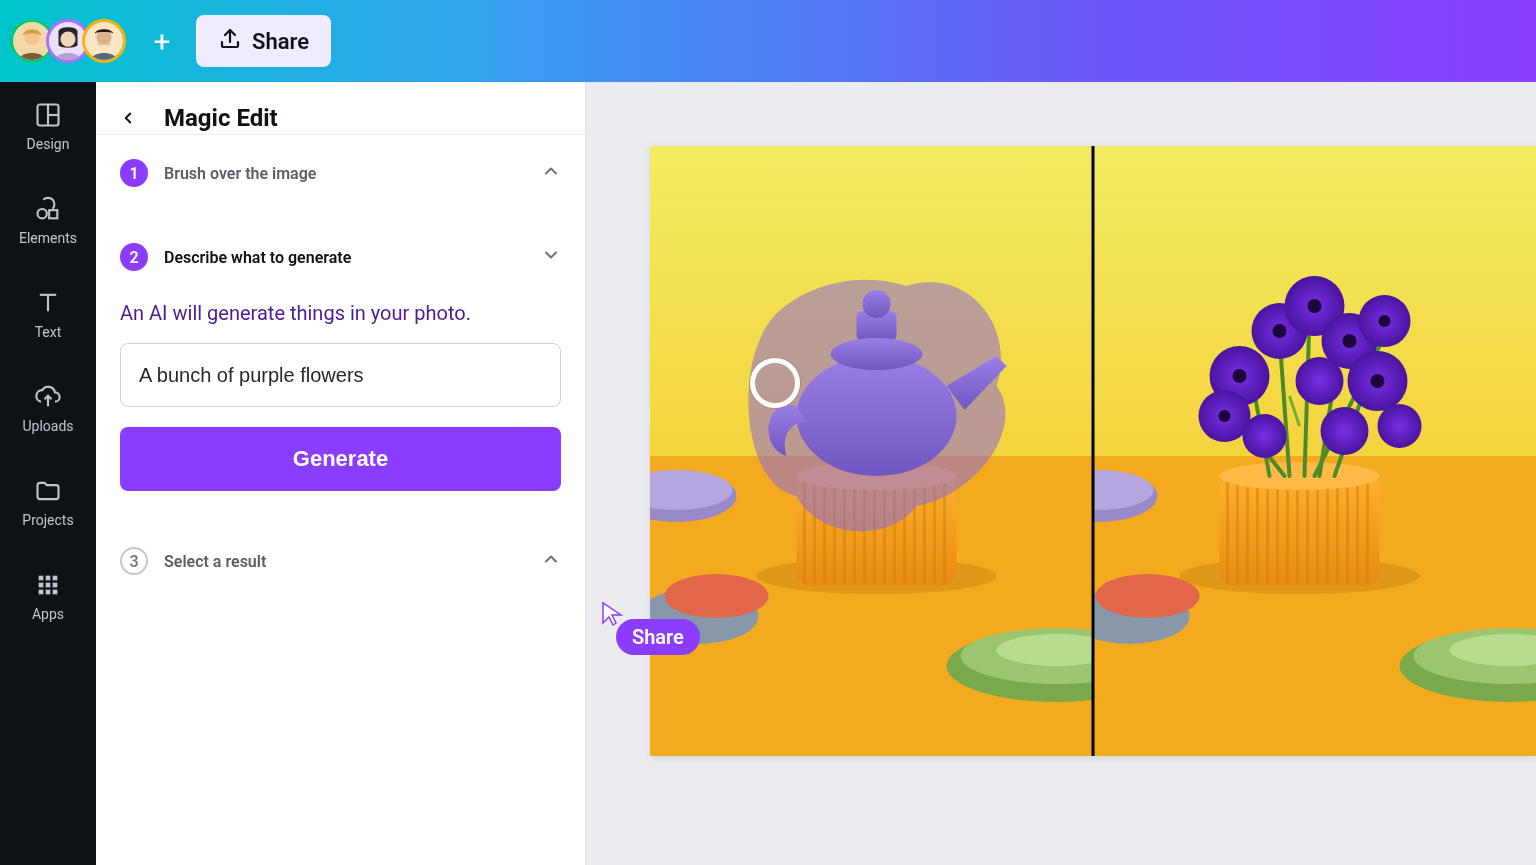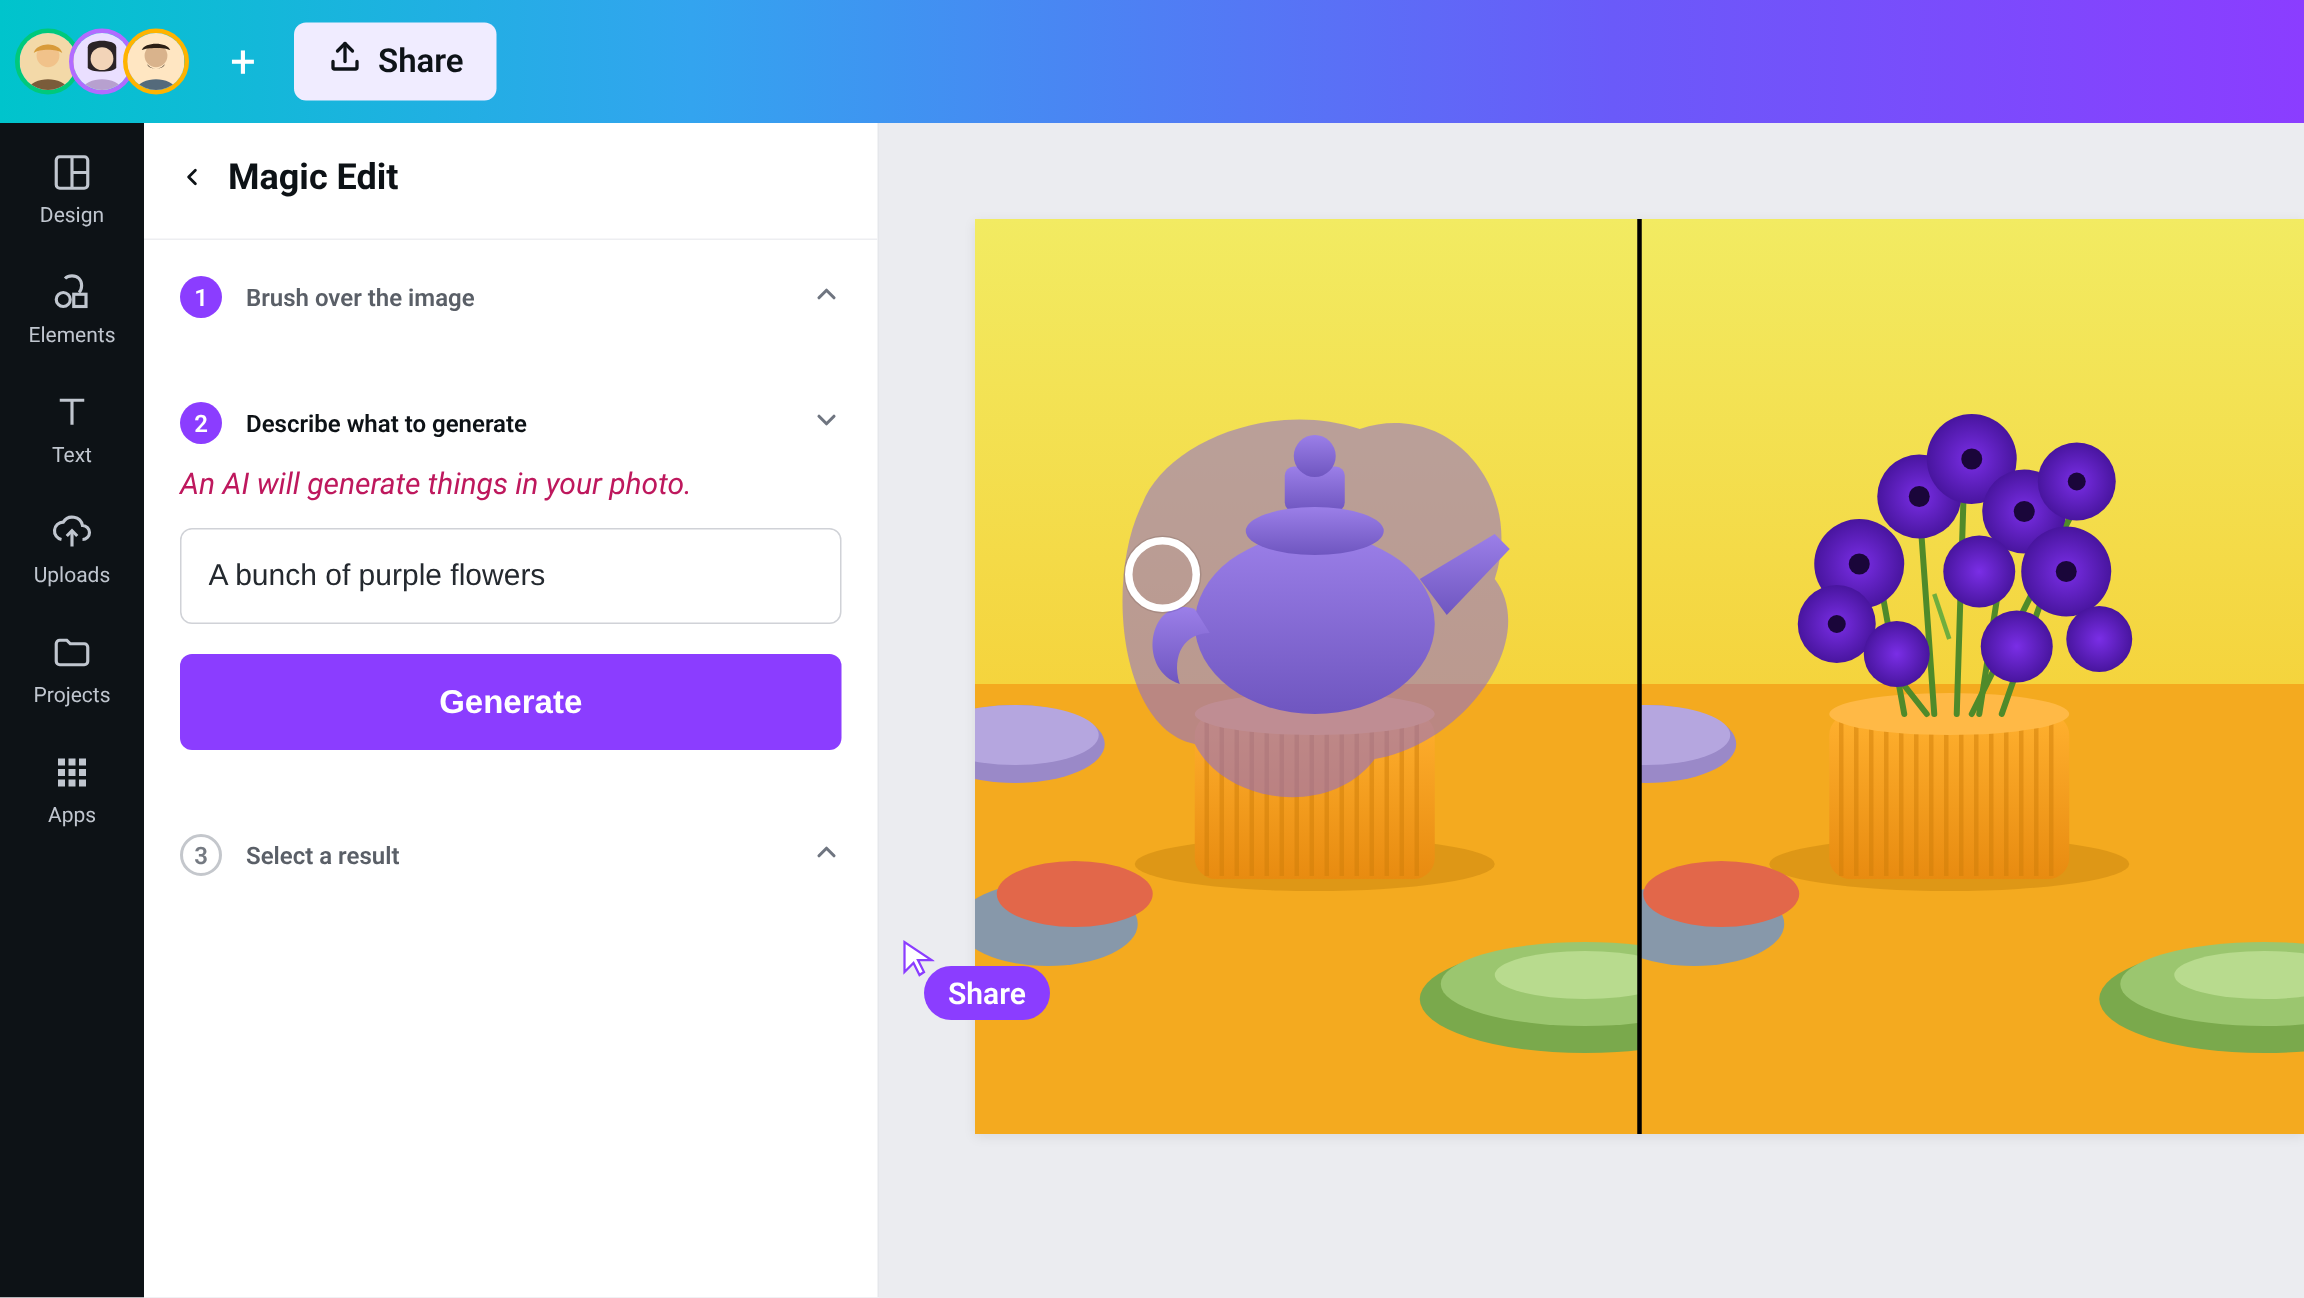--- a/index.html
+++ b/index.html
@@ -20,41 +20,41 @@
   .avatar:nth-child(1){ border-color:#00c97b; }
   .avatar:nth-child(2){ border-color:#b26bff; }
   .avatar:nth-child(3){ border-color:#ffb300; }
   .plus-btn { width: 44px; height: 44px; border-radius: 50%; display:flex; align-items:center; justify-content:center; color:#fff; font-size: 30px; cursor:pointer; margin-left: 2px;}
   .share-btn { background:#f0ecff; color:#0e1318; border-radius:8px; height:52px; padding:0 22px; display:flex; align-items:center; gap:10px; font-weight:600; font-size:22px; cursor:pointer; }
 
   
   .main { display:flex; height: calc(865px - 82px); }
 
   
-  .leftnav { width: 96px; background:#0d1216; color:#c0c6cf; display:flex; flex-direction:column; align-items:center; padding-top: 18px; gap: 28px; }
+  .leftnav { width: 96px; background:#0d1216; color:#c0c6cf; display:flex; flex-direction:column; align-items:center; padding-top: 18px; gap: 42px; }
   .nav-item { display:flex; flex-direction:column; align-items:center; gap:6px; cursor:pointer; }
   .nav-item .lbl { font-size: 14px; }
   .nav-icon { width:30px; height:30px; display:flex; align-items:center; justify-content:center; }
 
   
   .panel { width: 490px; background:#fff; border-right:1px solid #e5e7eb; display:flex; flex-direction:column; }
-  .panel-header { display:flex; align-items:center; gap:14px; padding: 22px 22px 27px 22px; border-bottom:1px solid #edeef1;}
+  .panel-header { display:flex; align-items:center; gap:26px; padding: 22px 22px 2px 22px; border-bottom:1px solid #edeef1;}
   .panel-title { font-size: 24px; font-weight:700; color:#0d1216; }
   .back-chevron { width:20px; height:20px; display:flex; align-items:center; justify-content:center; cursor:pointer; }
   .panel-body { padding: 24px 24px; position: relative; }
 
   .step { display:flex; align-items:center; justify-content:space-between; }
   .step-left { display:flex; align-items:center; gap:16px; }
   .step-badge { width:28px; height:28px; border-radius:50%; background:#8b3dff; color:#fff; display:flex; align-items:center; justify-content:center; font-size:16px; font-weight:600;}
   .step-badge.hollow { background:#fff; color:#757a82; border:2px solid #c4c7cc; }
   .step-title { font-size:16px; font-weight:600; color:#5a5f67; }
   .step-title.strong { color:#0d1216; }
   .chevron { color:#6f7580; }
 
-  .desc { font-size:20px; color:#be185d; margin:14px 0 18px 0;font-style:italic; }
+  .desc { font-size:20px; color:#4c1d95; margin:30px 0 18px 0; }
   .input { width:100%; height:64px; border:1px solid #d0d2d7; border-radius:8px; padding:0 18px; font-size:20px; color:#24292f; }
   .gen-btn { width:100%; height:64px; background:#8b3dff; color:#fff; border:none; border-radius:8px; font-size:22px; font-weight:600; margin-top:20px; cursor:pointer; }
 
   .cursor-arrow { position:absolute; left:505px; top:466px; z-index:5; pointer-events:none;}
   .cursor-badge { position:absolute; left:520px; top:484px; background:#8b3dff; color:#fff; font-size:20px; font-weight:600; padding:6px 16px; border-radius:18px; z-index:5; }
   .step-gap-lg { height: 56px; }
 
   
   .canvas-wrap { flex:1; background:#ebecf0; display:flex; align-items:flex-start; padding: 64px 0 0 64px; overflow:hidden; }
   .canvas { width: 900px; height: 610px; background:#fff; box-shadow: 0 2px 8px rgba(0,0,0,0.08); display:flex; position:relative; overflow:hidden;}

